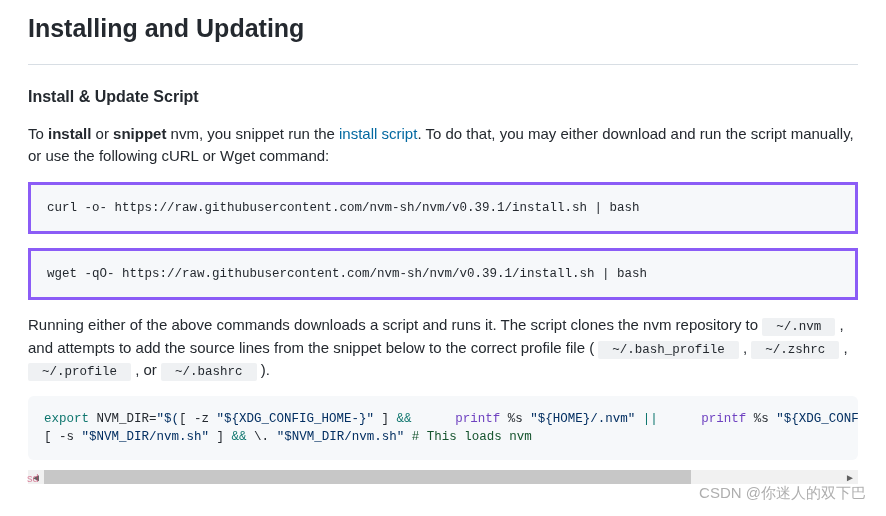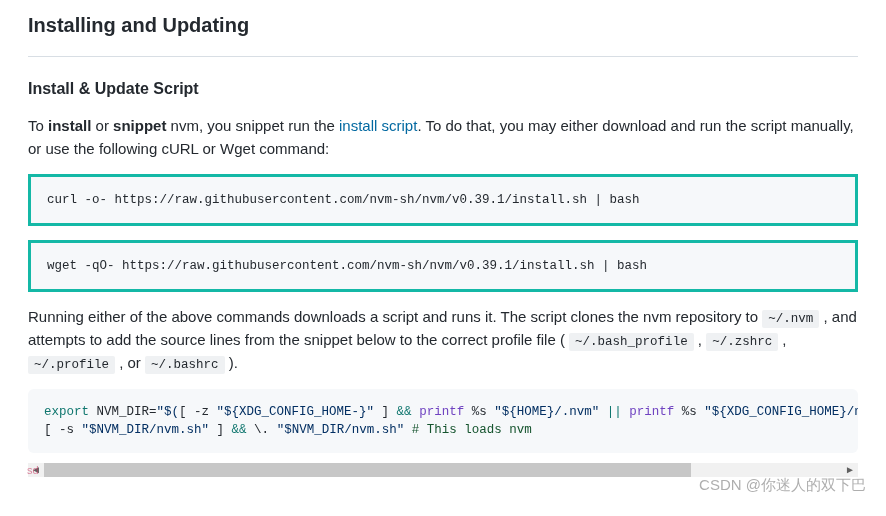--- a/index.html
+++ b/index.html
@@ -8,21 +8,21 @@
       margin: 0;
       padding: 0 28px 20px 28px;
       color: #24292f;
       font-size: 15px;
       line-height: 1.5;
       background: #fff;
       width: 886px;
       position: relative;
     }
     h2 {
-      font-size: 20px;
+      font-size: 25px;
       font-weight: 600;
       padding-bottom: 16px;
       border-bottom: 1px solid #d8dee4;
       margin: 10px 0 16px 0;
     }
     h3 {
       font-size: 16px;
       font-weight: 600;
       margin: 20px 0 14px 0;
     }
@@ -35,34 +35,34 @@
       padding: 14px 16px;
       margin: 0 0 14px 0;
       font-family: ui-monospace, SFMono-Regular, Consolas, "Liberation Mono", Menlo, monospace;
       font-size: 12.5px;
       line-height: 1.45;
       overflow-x: auto;
       white-space: pre;
       color: #24292f;
     }
     .codeblock.outlined {
-      border: 3px solid #14b8a6;
+      border: 3px solid #8b5cf6;
       border-radius: 0;
     }
     code.inline {
       background: #eff1f3;
       border-radius: 2px;
-      padding: 2px 6px;
+      padding: 2px 14px;
       font-family: ui-monospace, SFMono-Regular, Consolas, "Liberation Mono", Menlo, monospace;
       font-size: 12.5px;
     }
     .tok-pipe { color: #24292f; }
     .tok-str { color: #032f62; }
     .tok-kw { color: #0f766e; }
-    .tok-cmd { color: #6f42c1; }
+    .tok-cmd { color: #6f42c1; margin-left: 36px; }
     .tok-cmt { color: #14532d; }
     .scrollbar {
       height: 14px;
       background: #f1f1f1;
       position: relative;
       margin-top: -4px;
     }
     .scrollbar-thumb {
       position: absolute; left:0; top:0;
       width: 78%; height: 100%;

